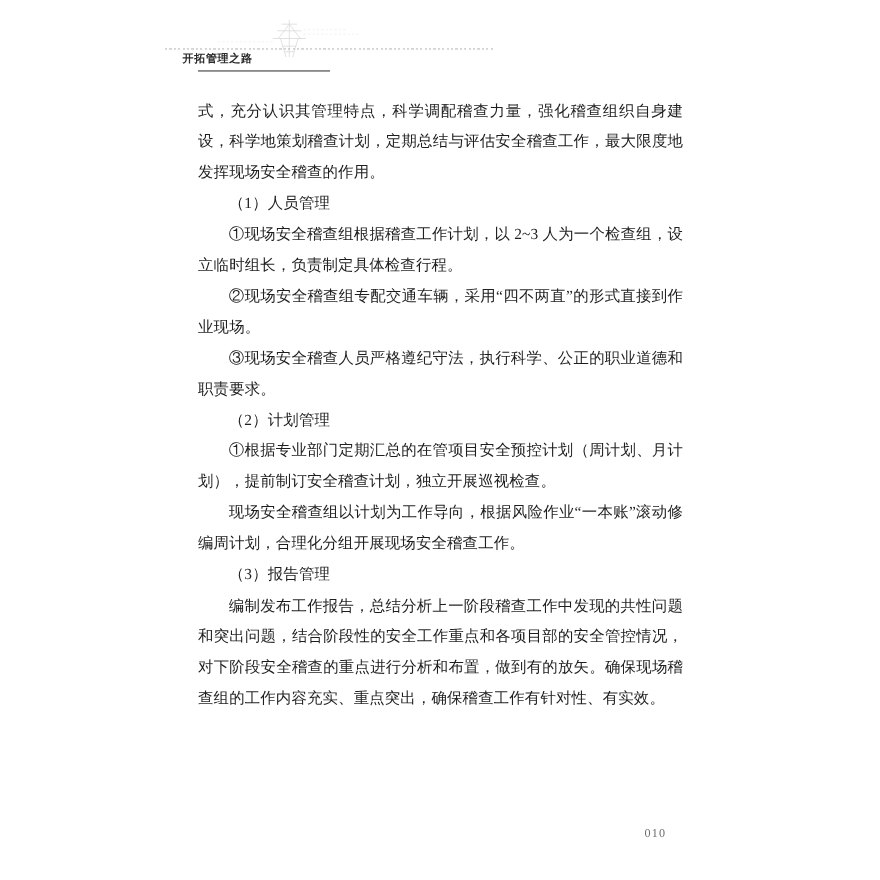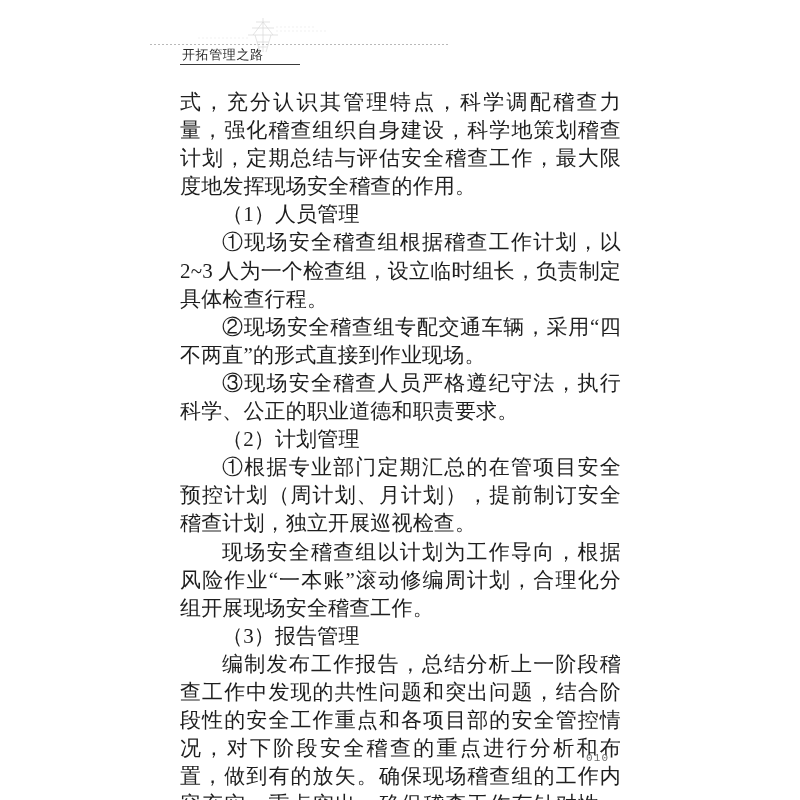--- a/index.html
+++ b/index.html
@@ -46,25 +46,25 @@
     width: 300px;
     height: 1px;
     background: repeating-linear-gradient(
         to right,
         #b9b9b9 0px, #b9b9b9 2px,
         rgba(255,255,255,0) 2px, rgba(255,255,255,0) 4px);
   }
 
   .header-title {
     position: absolute;
-    left: 32px;
+    left: 16px;
     top: 28px;
     font-family: "DejaVu Sans", "Liberation Sans", sans-serif;
-    font-size: 13px;
-    font-weight: 400;
+    font-size: 10px;
+    font-weight: 700;
     letter-spacing: 0.6px;
     color: #2b2b2b;
     white-space: nowrap;
   }
 
   .header-rule {
     position: absolute;
     left: 30px;
     top: 46px;
     width: 120px;
@@ -75,39 +75,39 @@
   
   .body-block {
     position: absolute;
     left: 180px;
     top: 88px;
     width: 441px;
   }
 
   .para {
     margin: 0;
-    font-size: 21px;
+    font-size: 14px;
     line-height: 28.1px;
     color: #1e1e1e;
     text-align: justify;
     text-justify: inter-ideograph;
     letter-spacing: 0.15px;
     font-family: "Liberation Serif", "DejaVu Serif", serif;
   }
 
   .para.indent {
     text-indent: 2em;
   }
 
   
   .folio {
     position: absolute;
     left: 586px;
     top: 752px;
-    font-family: Liberation Mono, monospace;
+    font-family: Liberation Serif, serif;
     font-size: 11px;
     letter-spacing: 1.1px;
     color: #6e6e6e;
   }
 </style>
 </head>
 <body>
 
 <div class="page">
 

